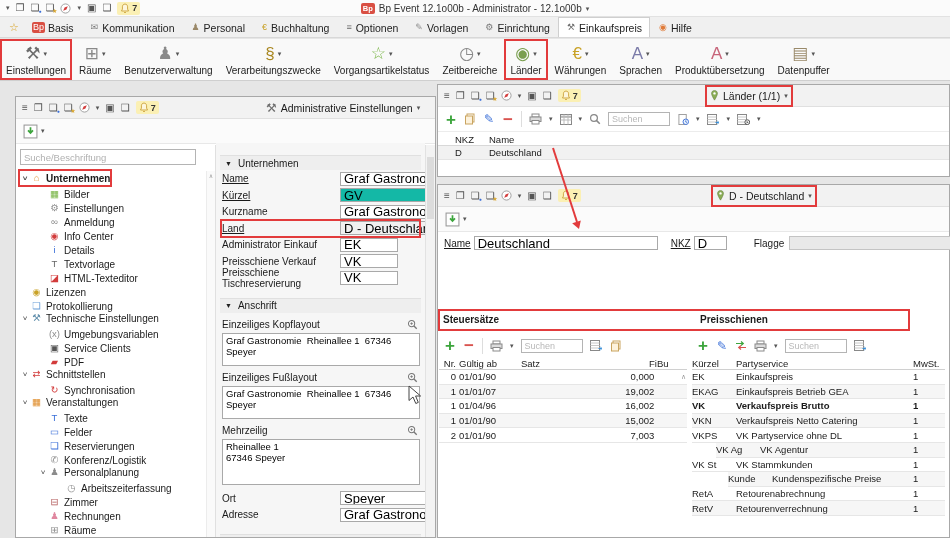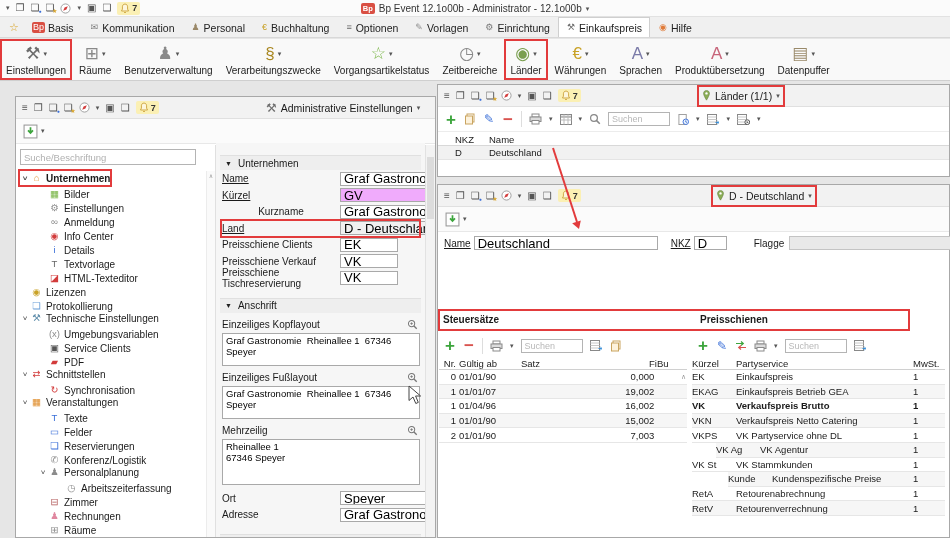--- a/index.html
+++ b/index.html
@@ -32,21 +32,21 @@
   .rlabel{font-size:10px;color:#222;margin-top:0}
 
   
   .win{position:absolute;background:#fff;border:1px solid #a8a8a8}
   #leftwin{left:15px;top:96px;width:421px;height:442px}
   #lwin{left:437px;top:84px;width:513px;height:93px}
   #dwin{left:437px;top:184px;width:513px;height:354px}
   .whead{height:22px;background:#f2f2f2;border-bottom:1px solid #e0e0e0;display:flex;align-items:center;gap:6px;padding:0 6px;position:relative}
   .wtitle{position:absolute;display:flex;align-items:center;gap:4px;font-size:10.5px;white-space:nowrap}
   #leftwin .wtitle{left:250px}
-  #lwin .wtitle{left:264px}
+  #lwin .wtitle{left:272px}
   #dwin .wtitle{left:278px}
   .boxed-title{outline:2px solid #e23b3c;outline-offset:3px}
   .subbar{height:25px;background:#fbfbfb;border-bottom:1px solid #e8e8e8;display:flex;align-items:center;gap:3px;padding:0 7px}
 
   
   .treecol{position:absolute;left:1px;top:48px;width:199px;bottom:0;background:#fff;border-right:1px solid #e0e0e0;overflow:hidden}
   .search{width:176px;height:16px;margin:4px 3px 6px;border:1px solid #b4b4b4;font-size:9.5px;padding:0 3px;font-family:inherit}
   .search::placeholder{color:#b0b0b0}
   .titem{height:14px;white-space:nowrap}
   .tin{display:inline-flex;align-items:center;height:14px}
@@ -545,38 +545,38 @@
       </div>
 
         <div class="frow" style="outline: none;">
           <span class="flabel" style="text-decoration: underline;">Name</span>
           <input class="finput" value="Graf Gastronomie" style="width: 150px; background: rgb(255, 255, 255);">
 
         </div>
 
         <div class="frow" style="outline: none;">
           <span class="flabel" style="text-decoration: underline;">Kürzel</span>
-          <input class="finput" value="GV" style="width: 95px; background: #f0abfc;">
+          <input class="finput" value="GV" style="width: 95px; background: #14b8a6;">
 
         </div>
 
         <div class="frow" style="outline: none;">
-          <span class="flabel" style="text-decoration: none; text-align: center;">Kurzname</span>
+          <span class="flabel" style="text-decoration: none;">Kurzname</span>
           <input class="finput" value="Graf Gastronomie" style="width: 150px; background: rgb(255, 255, 255);">
 
         </div>
 
         <div class="frow" style="outline: rgb(226, 59, 60) solid 2px;">
           <span class="flabel" style="text-decoration: underline;">Land</span>
           <input class="finput" value="D - Deutschland" style="width: 128px; background: rgb(240, 240, 240);">
 
         </div>
 
         <div class="frow" style="outline: none;">
-          <span class="flabel" style="text-decoration: none;">Preisschiene Clients</span>
+          <span class="flabel" style="text-decoration: none;">Administrator Einkauf</span>
           <input class="finput" value="EK" style="width: 58px; background: rgb(255, 255, 255);">
 
         </div>
 
         <div class="frow" style="outline: none;">
           <span class="flabel" style="text-decoration: none;">Preisschiene Verkauf</span>
           <input class="finput" value="VK" style="width: 58px; background: rgb(255, 255, 255);">
 
         </div>
 

